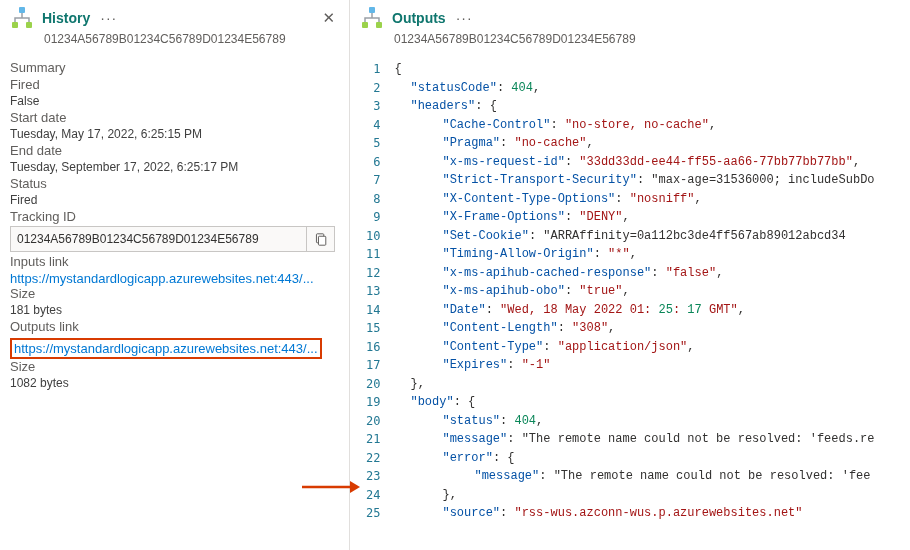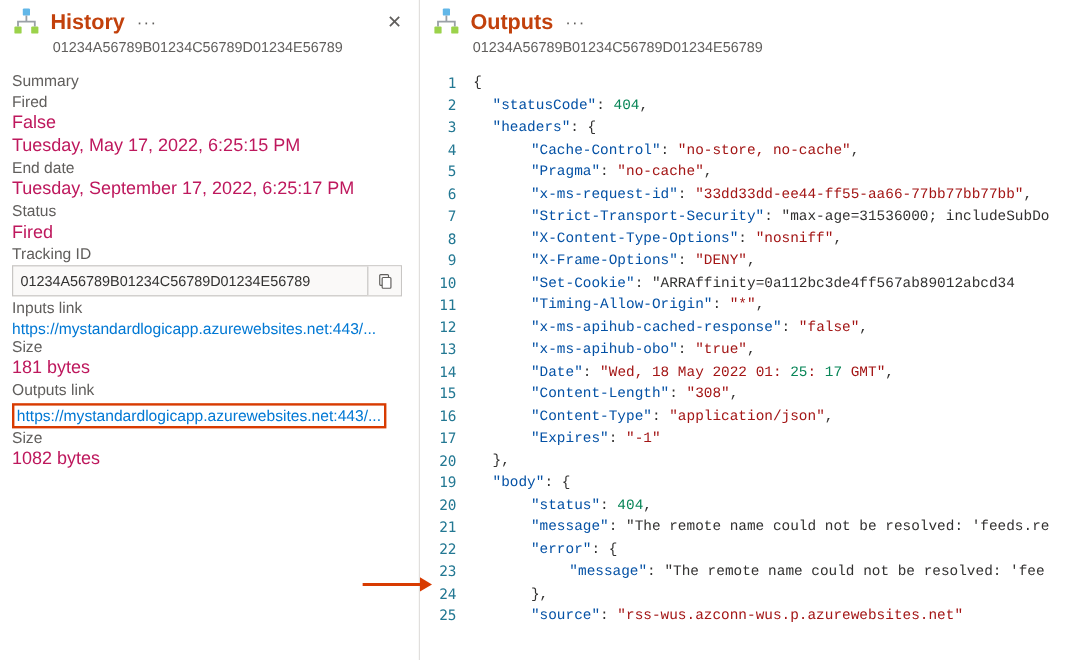--- a/index.html
+++ b/index.html
@@ -29,23 +29,23 @@
     display: flex;
     align-items: center;
     gap: 8px;
     margin-bottom: 2px;
   }
   .la-icon {
     width: 24px;
     height: 24px;
   }
   .panel-title {
-    font-size: 18px;
+    font-size: 14px;
     font-weight: 600;
-    color: #c2410c;
+    color: #0f766e;
   }
   .more-icon {
     color: #605e5c;
     font-size: 14px;
     margin-left: 2px;
     letter-spacing: 1px;
   }
   .close-icon {
     margin-left: auto;
     font-size: 15px;
@@ -59,22 +59,22 @@
     margin-bottom: 14px;
     word-break: break-all;
   }
   .section-label {
     font-size: 13px;
     color: #605e5c;
     margin-top: 0;
     margin-bottom: 2px;
   }
   .section-value {
-    font-size: 15px;
-    color: #be185d;
+    font-size: 12px;
+    color: #404040;
     margin-bottom: 2px;
   }
   .tracking-row {
     display: flex;
     align-items: center;
     border: 1px solid #c8c6c4;
     background: #faf9f8;
     height: 26px;
     margin-top: 2px;
     margin-bottom: 2px;
@@ -165,20 +165,21 @@
     <span class="more-icon">···</span>
     <span class="close-icon">✕</span>
   </div>
   <div class="panel-sub">01234A56789B01234C56789D01234E56789</div>
 
   <div class="section-label">Summary</div>
 
   <div class="section-label">Fired</div>
   <div class="section-value">False</div>
 
+  <div class="section-label">Start date</div>
   <div class="section-value">Tuesday, May 17, 2022, 6:25:15 PM</div>
 
   <div class="section-label">End date</div>
   <div class="section-value">Tuesday, September 17, 2022, 6:25:17 PM</div>
 
   <div class="section-label">Status</div>
   <div class="section-value">Fired</div>
 
   <div class="section-label">Tracking ID</div>
   <div class="tracking-row">

